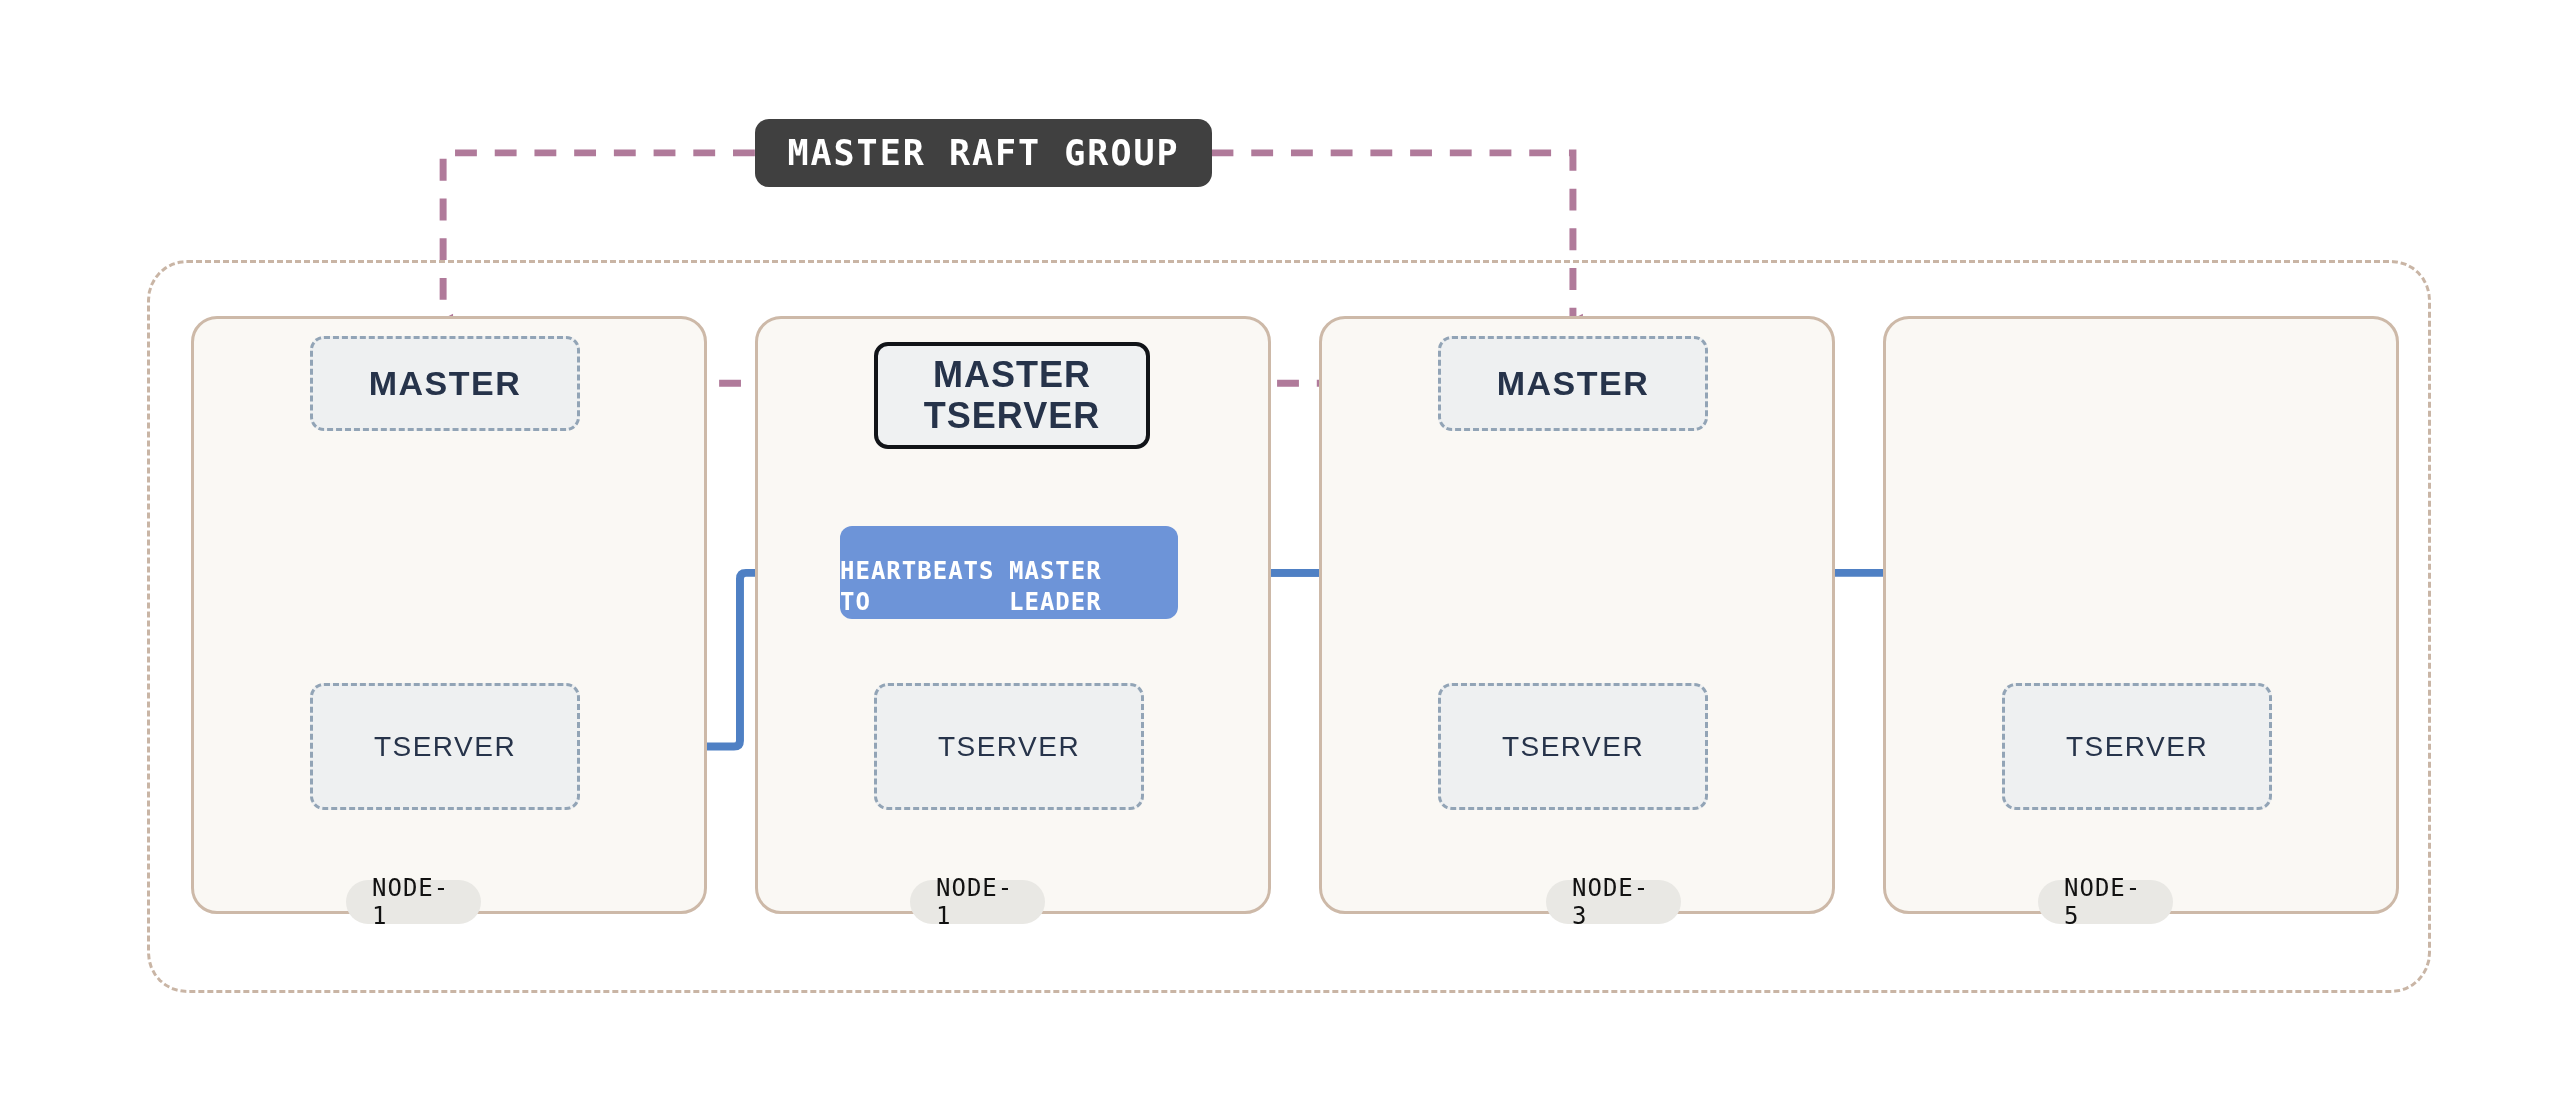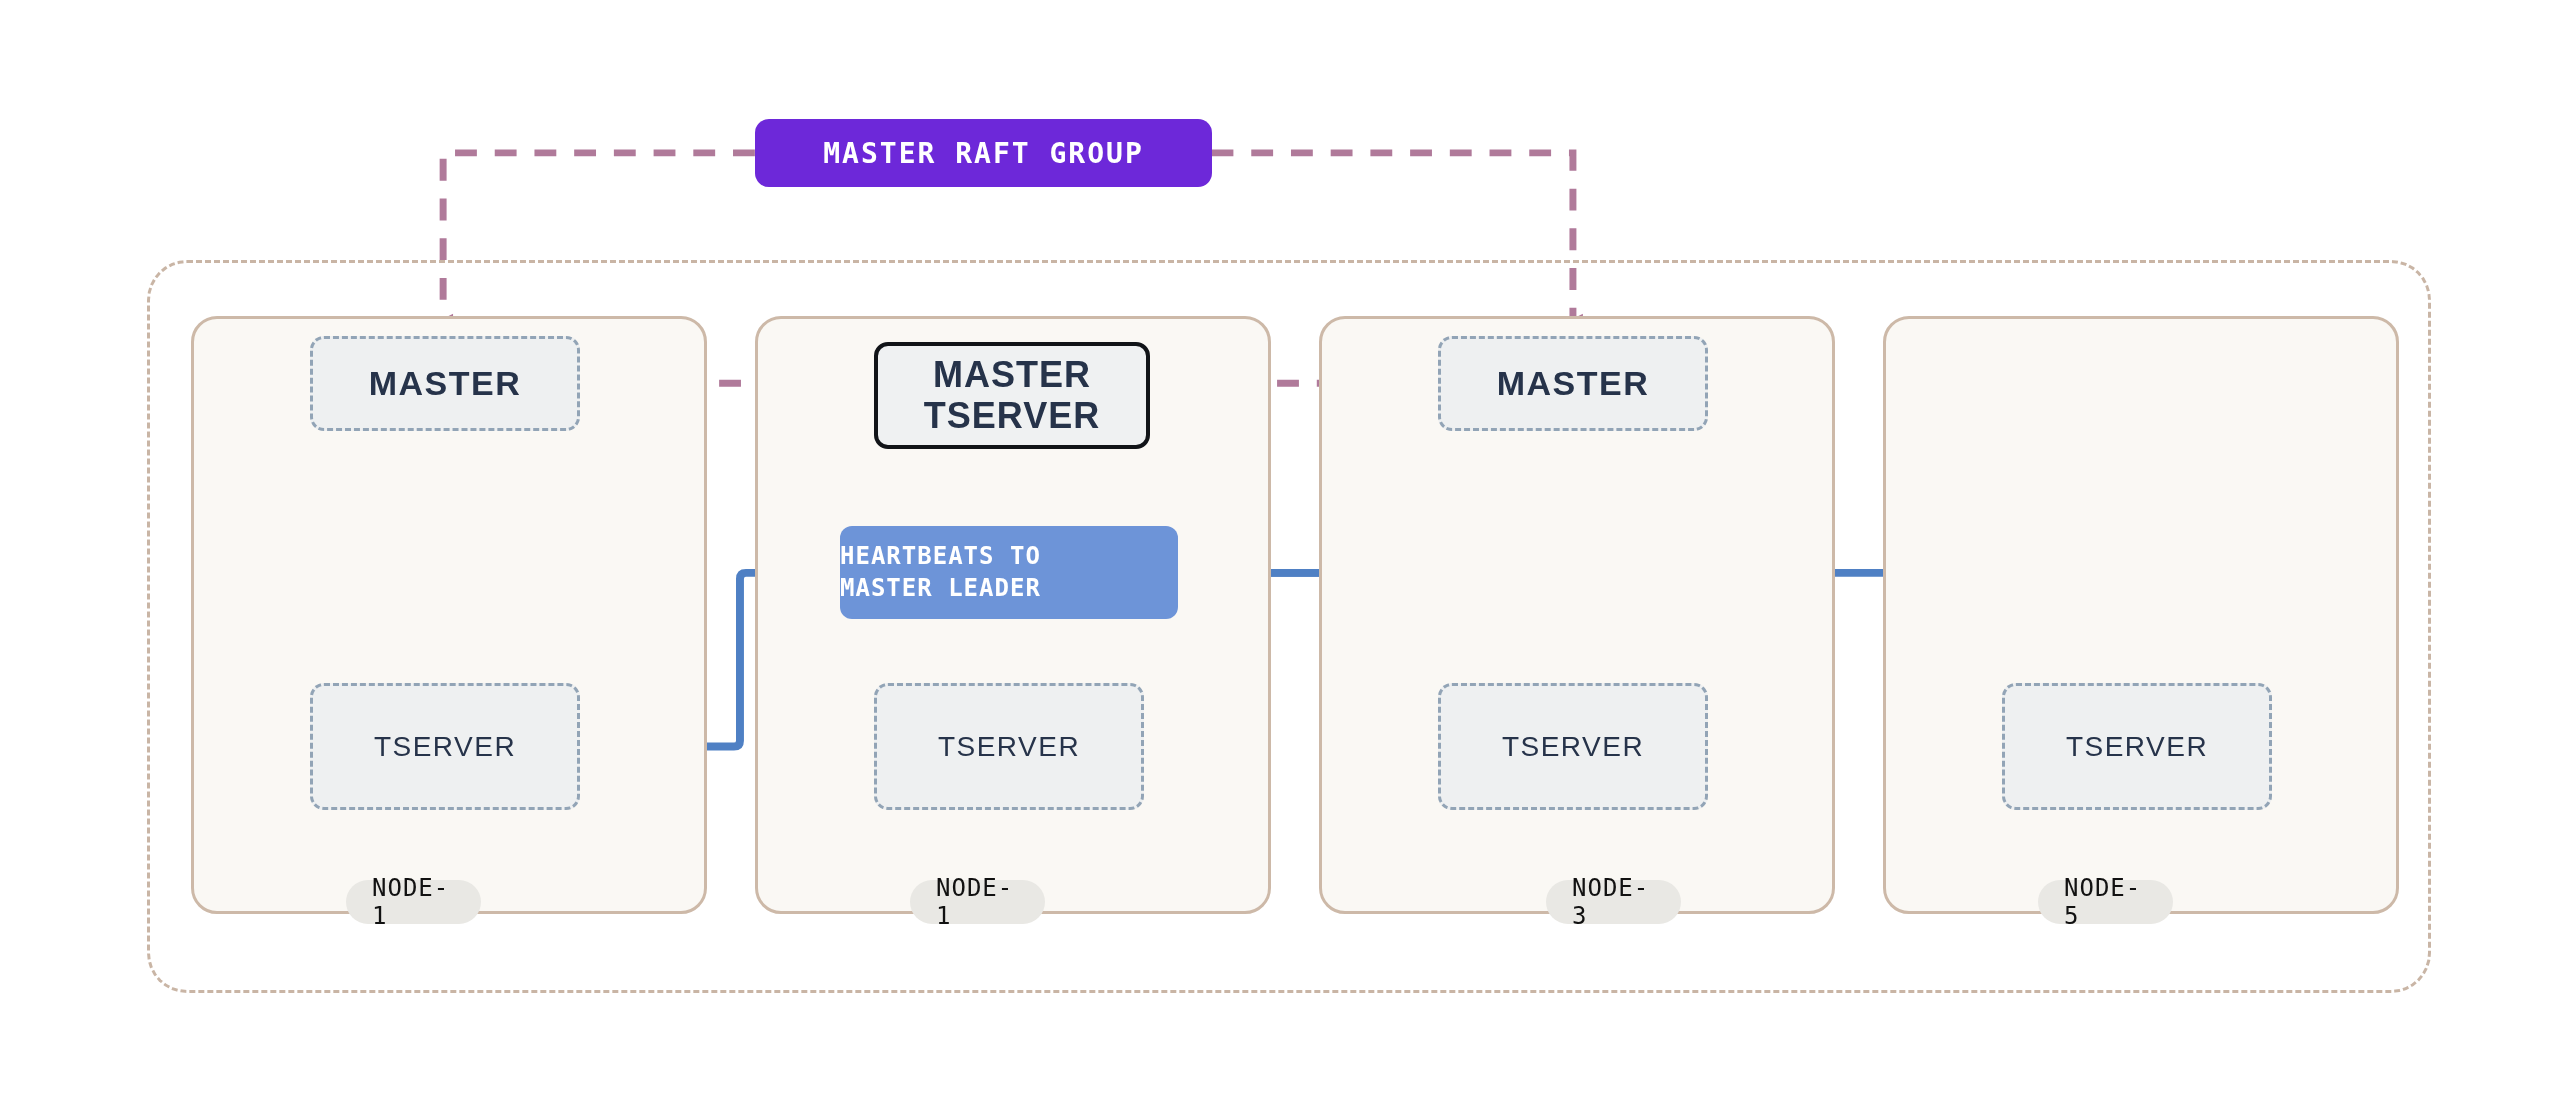--- a/index.html
+++ b/index.html
@@ -88,37 +88,37 @@
   #tserver-1{left:310px;top:683px;width:270px;height:127px;}
   #tserver-2{left:874px;top:683px;width:270px;height:127px;}
   #tserver-3{left:1438px;top:683px;width:270px;height:127px;}
   #tserver-4{left:2002px;top:683px;width:270px;height:127px;}
 
   
   #raft-badge{
     position:absolute;
     left:755px;top:119px;width:457px;height:68px;
     display:flex;align-items:center;justify-content:center;
-    background:#6d28d9;
+    background:#404040;
     border-radius:14px;
     color:#ffffff;
     font-family:"DejaVu Sans Mono","Liberation Mono",monospace;
     font-weight:bold;
-    font-size:28px;
+    font-size:35px;
     letter-spacing:2px;
     z-index:7;
     box-sizing:border-box;
   }
 
   
   #heartbeat-badge{
     position:absolute;
     left:840px;top:526px;width:338px;height:93px;
-    display:flex;flex-direction:column;
-    align-items:flex-start;justify-content:center;
+    display:flex;flex-direction:row;
+    align-items:flex-end;justify-content:center;
     background:#6d94d8;
     border-radius:12px;
     color:#ffffff;
     font-family:"DejaVu Sans Mono","Liberation Mono",monospace;
     font-weight:bold;
     font-size:24px;
     line-height:1.32;
     letter-spacing:1px;
     z-index:7;
     box-sizing:border-box;

